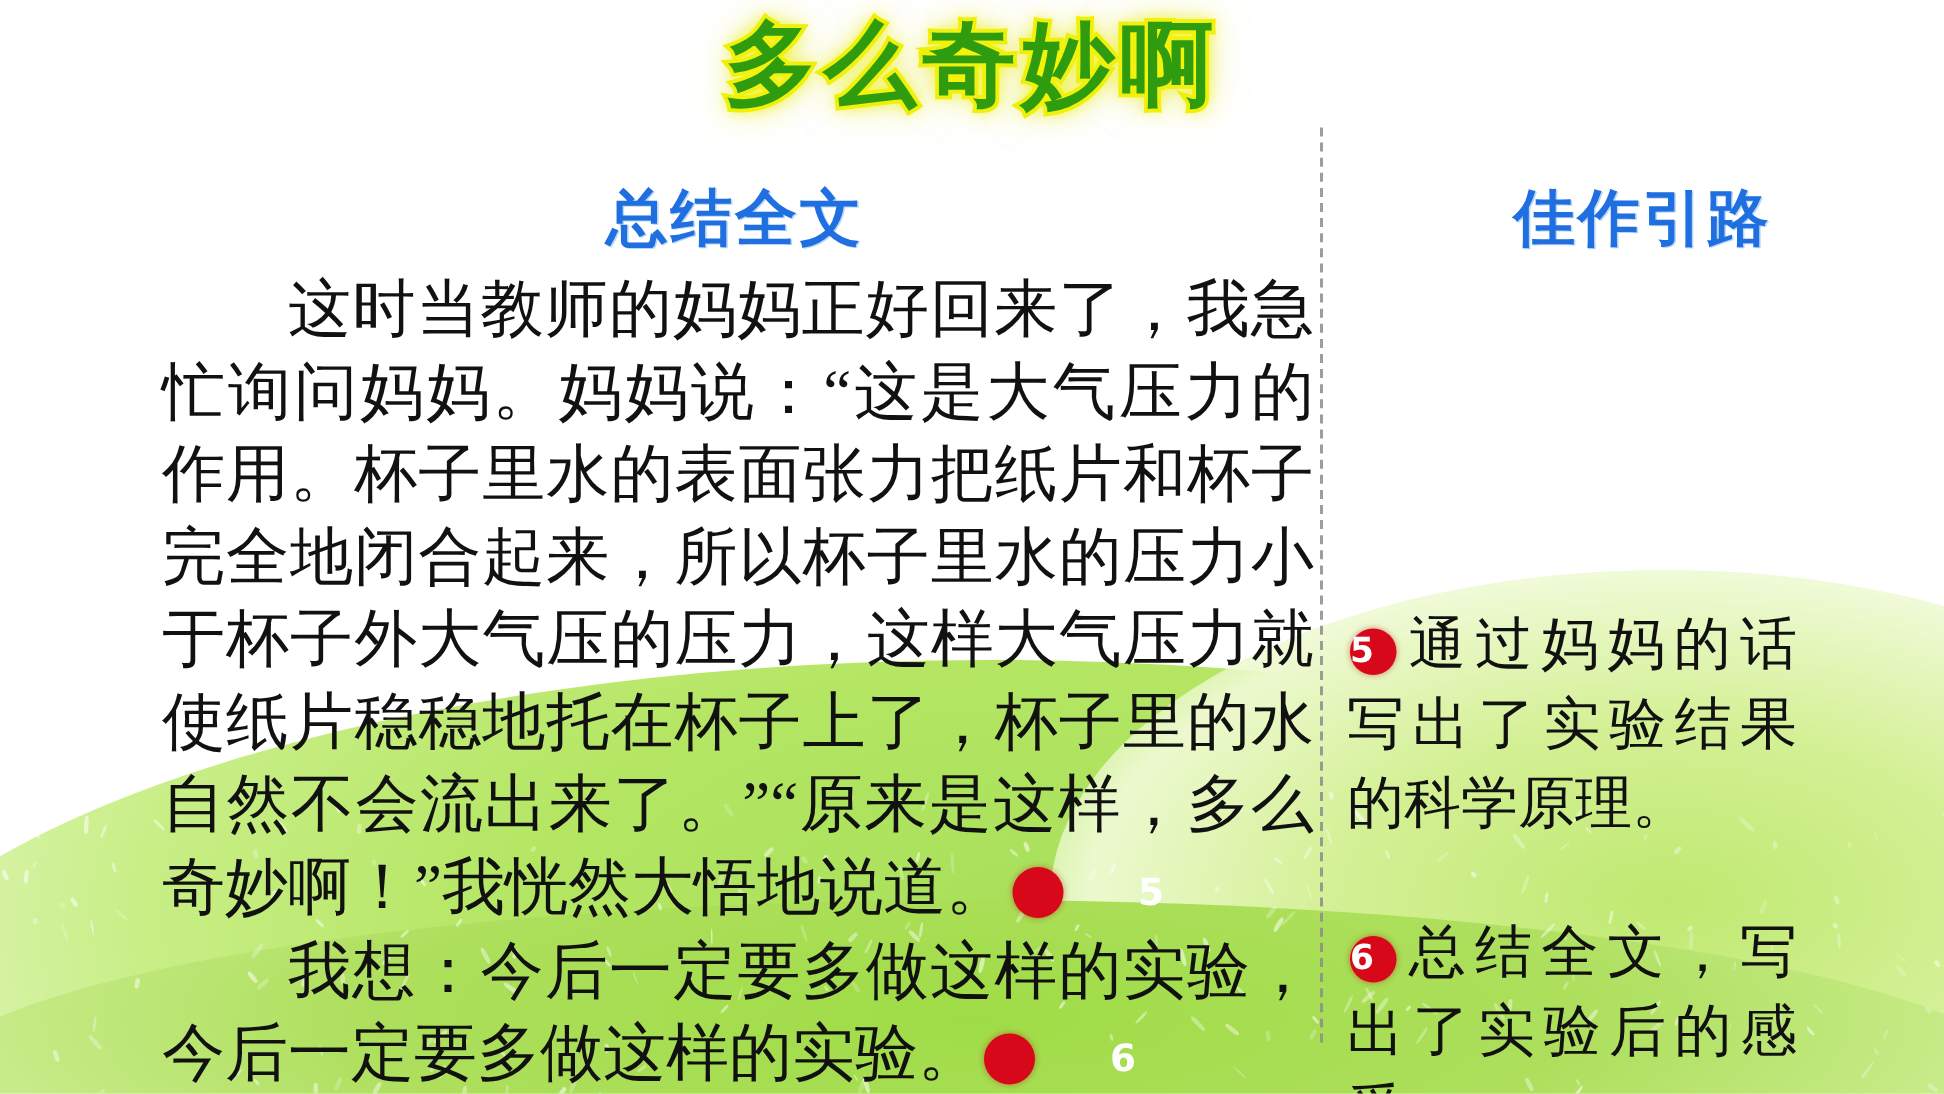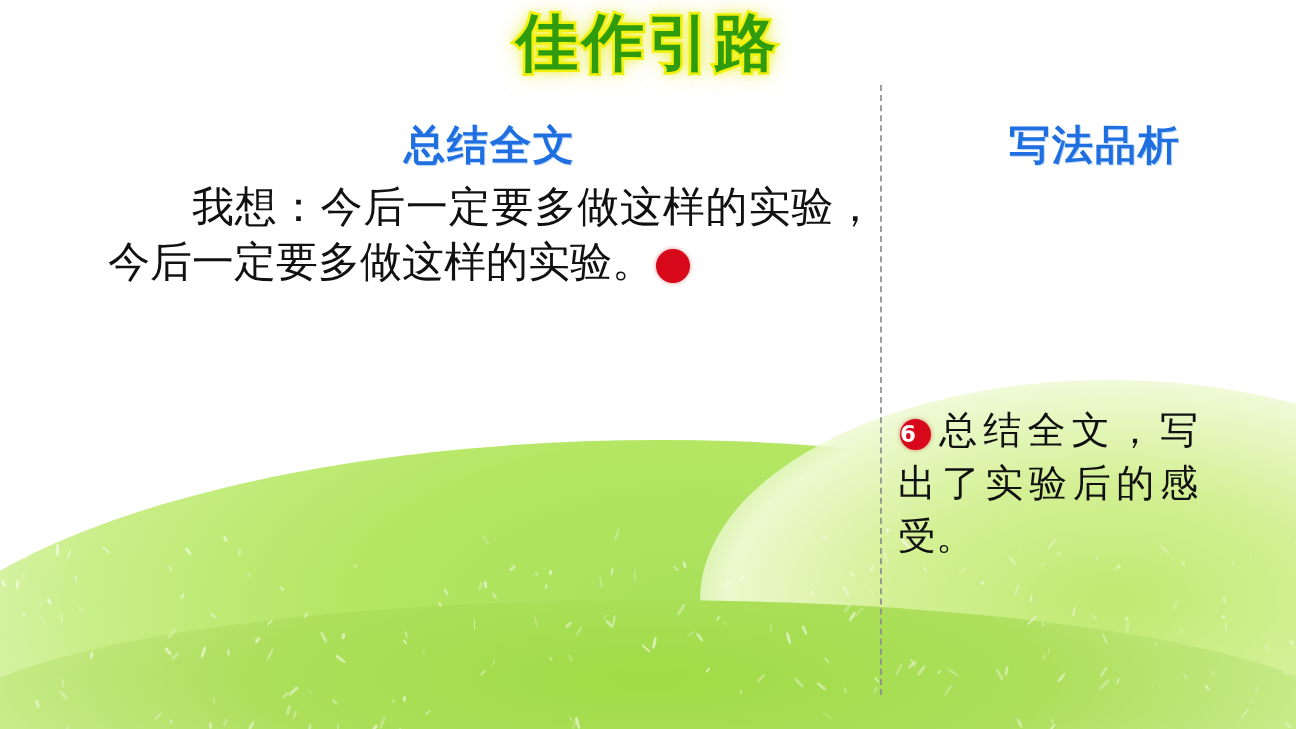--- a/index.html
+++ b/index.html
@@ -275,27 +275,29 @@
       <div class="fleck" style="left: 1249.7px; top: 697.7px; width: 1.9px; height: 6.1px; opacity: 0.27; transform: rotate(-28deg);"></div>
       <div class="fleck" style="left: 42.1px; top: 615.1px; width: 1.5px; height: 12.1px; opacity: 0.27; transform: rotate(-19deg);"></div>
       <div class="fleck" style="left: 898px; top: 663px; width: 2.4px; height: 12.6px; opacity: 0.43; transform: rotate(26deg);"></div>
       <div class="fleck" style="left: 1295.5px; top: 542.4px; width: 1.6px; height: 6.6px; opacity: 0.52; transform: rotate(-20deg);"></div>
       <div class="fleck" style="left: 845.4px; top: 584.7px; width: 2.1px; height: 11.7px; opacity: 0.6; transform: rotate(-30deg);"></div>
       <div class="fleck" style="left: 634.3px; top: 569.1px; width: 1.6px; height: 12.5px; opacity: 0.3; transform: rotate(-4deg);"></div>
       <div class="fleck" style="left: 255.8px; top: 637.1px; width: 3.4px; height: 7.1px; opacity: 0.73; transform: rotate(38deg);"></div>
     </div>
 </div>
 
-<div id="title">佳作引路</div>
+<div id="title">多么奇妙啊</div>
 
 <div id="divider"></div>
 
 <div id="left-head" class="col-head">总结全文</div>
 
-<div id="right-head" class="col-head">写法品析</div>
+<div id="right-head" class="col-head">佳作引路</div>
 
 <div id="left-body">
+  <p><span>这时当教师的妈妈正好回来了，我急忙询问妈妈。妈妈说：“这是大气压力的作用。杯子里水的表面张力把纸片和杯子完全地闭合起来，所以杯子里水的压力小于杯子外大气压的压力，这样大气压力就使纸片稳稳地托在杯子上了，杯子里的水自然不会流出来了。”“原来是这样，多么奇妙啊！”我恍然大悟地说道。</span><span class="circ">5</span></p>
   <p><span>我想：今后一定要多做这样的实验，今后一定要多做这样的实验。</span><span class="circ">6</span></p>
 </div>
 
 <div id="right-body">
+  <p class="note"><span class="circ circ-sm">5</span><span>通过妈妈的话写出了实验结果的科学原理。</span></p>
   <p class="note"><span class="circ circ-sm">6</span><span>总结全文，写出了实验后的感受。</span></p>
 </div>
 
 </body></html>

